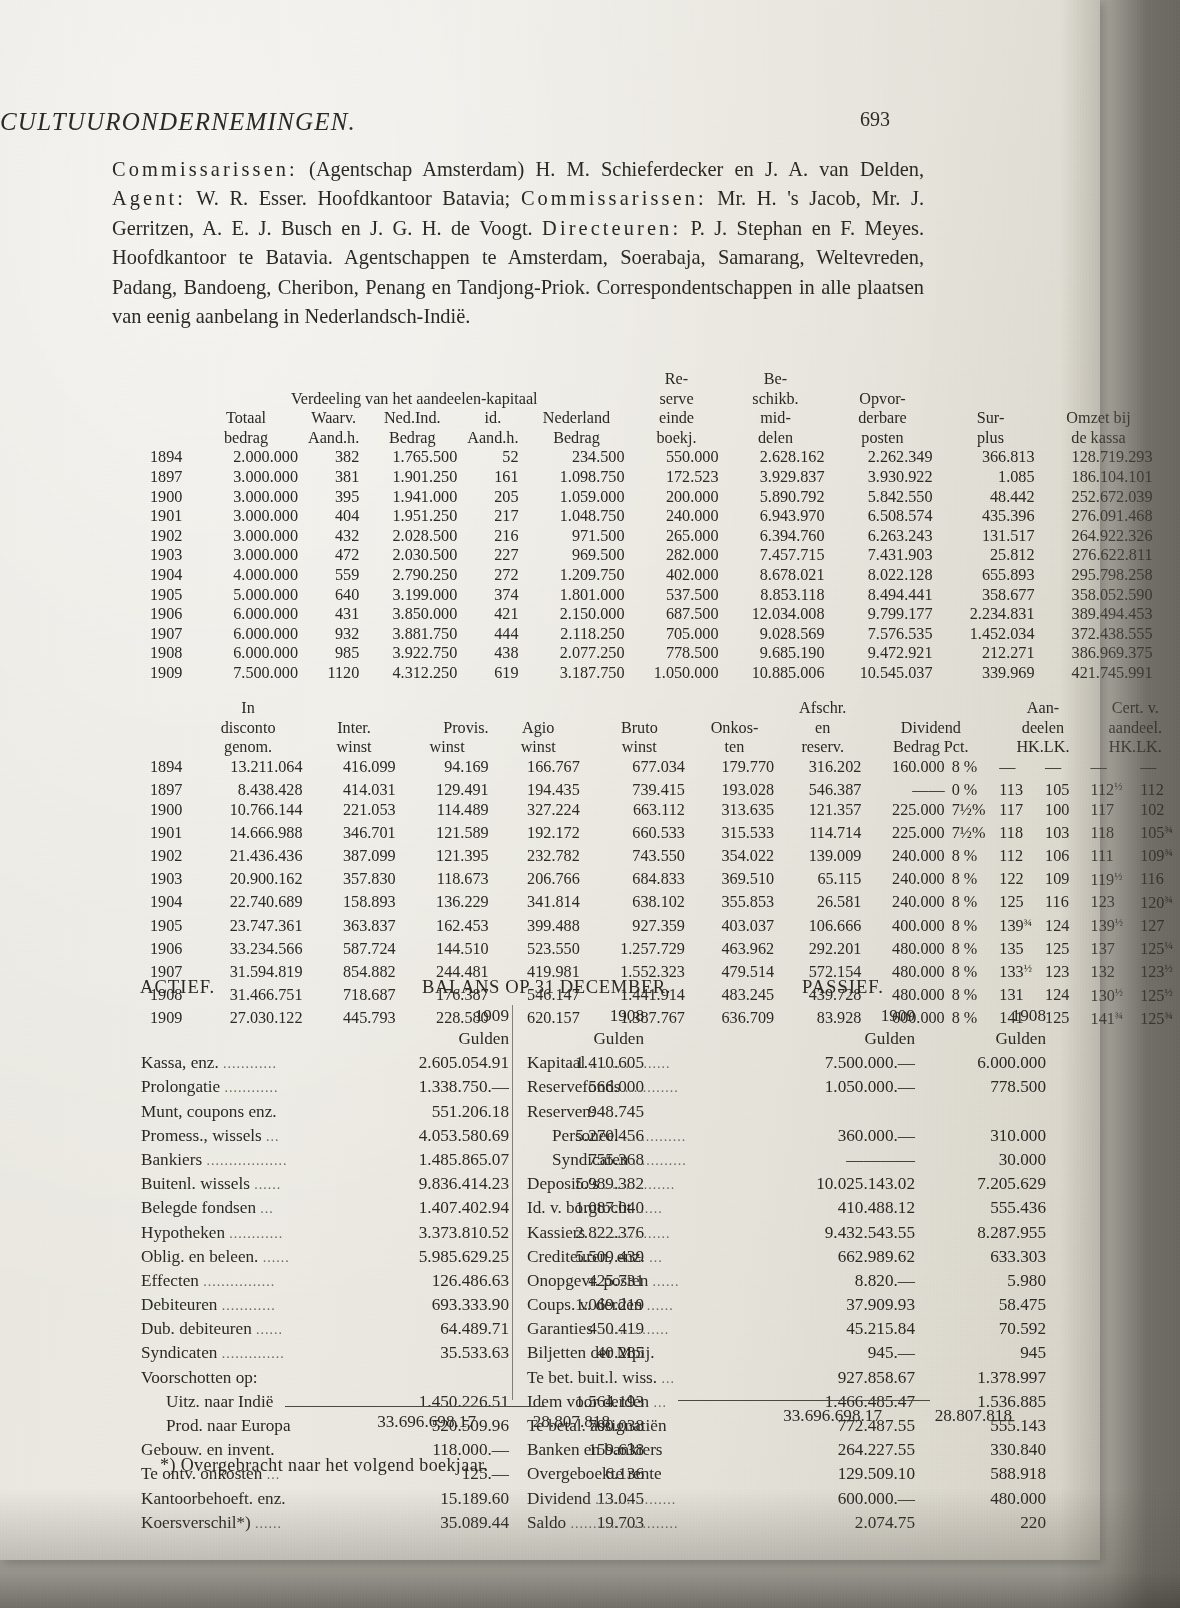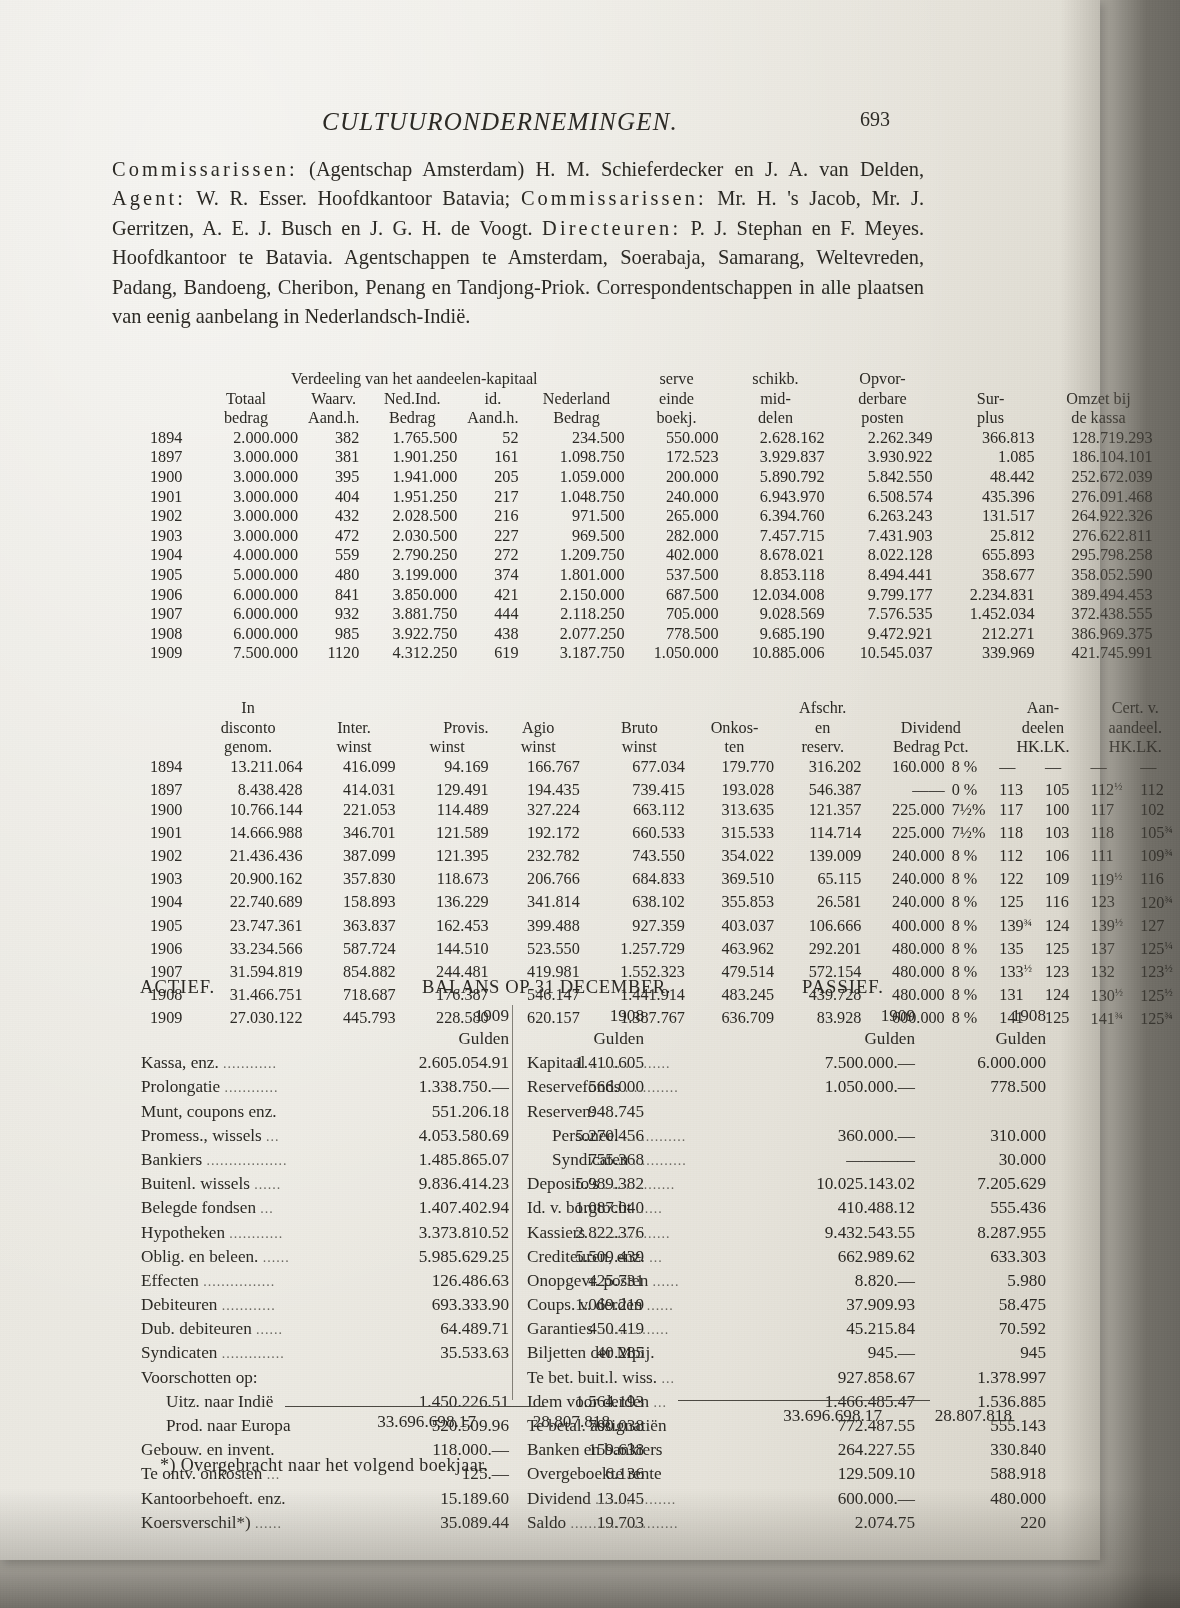--- a/index.html
+++ b/index.html
@@ -36,21 +36,21 @@
     position:absolute; left:0; top:0; width:1180px; height:1608px;
     opacity:0.16; pointer-events:none;
     background-image:
       repeating-linear-gradient(0deg, rgba(0,0,0,0.05) 0 1px, rgba(255,255,255,0.05) 1px 2px),
       repeating-linear-gradient(90deg, rgba(0,0,0,0.04) 0 1px, rgba(255,255,255,0.04) 1px 3px);
   }
 
   
   #runhead {
     position:absolute; left:0; top:108px; width:1000px;
-    text-align:center;
+    text-align:left;
   }
   #runhead .title {
     font-family:"Liberation Serif", serif;
     font-style:italic;
     font-size:25px;
     letter-spacing:1.2px;
     color:#2b2924;
   }
   #folio {
     position:absolute; left:860px; top:108px;
@@ -176,20 +176,33 @@
   <span class="title">CULTUURONDERNEMINGEN.</span>
 </div>
 <div id="folio">693</div>
 
 <div id="intro">
   <span><span class="sp">Commissarissen:</span> (Agentschap Amsterdam) H. M. Schieferdecker en J. A. van Delden, <span class="sp">Agent:</span> W. R. Esser. Hoofdkantoor Batavia; <span class="sp">Commissarissen:</span> Mr. H. 's Jacob, Mr. J. Gerritzen, A. E. J. Busch en J. G. H. de Voogt. <span class="sp">Directeuren:</span> P. J. Stephan en F. Meyes. Hoofdkantoor te Batavia. Agentschappen te Amsterdam, Soerabaja, Samarang, Weltevreden, Padang, Bandoeng, Cheribon, Penang en Tandjong-Priok. Correspondentschappen in alle plaatsen van eenig aanbelang in Nederlandsch-Indië.</span>
 </div>
 
 <table class="data" id="t1">
   <tbody>
+    <tr class="hd">
+      <td class="c-year"></td>
+        <td class="c-tot"></td>
+        <td class="c-aa"></td>
+      <td class="c-bed"></td>
+        <td class="c-aa2"></td>
+        <td class="c-bed2"></td>
+      <td class="c-res" style="text-align:center">Re-</td>
+      <td class="c-mid" style="text-align:center">Be-</td>
+      <td class="c-opv"></td>
+        <td class="c-sur"></td>
+        <td class="c-omz"></td>
+    </tr>
     <tr class="hd">
       <td class="c-year"></td>
       <td colspan="5" style="text-align:center">Verdeeling van het aandeelen-kapitaal</td>
       <td class="c-res" style="text-align:center">serve</td>
       <td class="c-mid" style="text-align:center">schikb.</td>
       <td class="c-opv" style="text-align:center">Opvor-</td>
       <td class="c-sur"></td>
         <td class="c-omz"></td>
     </tr>
     <tr class="hd">
@@ -307,34 +320,34 @@
         <td class="c-bed2">1.209.750</td>
         <td class="c-res">402.000</td>
         <td class="c-mid">8.678.021</td>
         <td class="c-opv">8.022.128</td>
         <td class="c-sur">655.893</td>
         <td class="c-omz">295.798.258</td>
       </tr>
       <tr>
         <td class="c-year">1905</td>
         <td class="c-tot">5.000.000</td>
-        <td class="c-aa">480</td>
+        <td class="c-aa">640</td>
         <td class="c-bed">3.199.000</td>
         <td class="c-aa2">374</td>
         <td class="c-bed2">1.801.000</td>
         <td class="c-res">537.500</td>
         <td class="c-mid">8.853.118</td>
         <td class="c-opv">8.494.441</td>
         <td class="c-sur">358.677</td>
         <td class="c-omz">358.052.590</td>
       </tr>
       <tr>
         <td class="c-year">1906</td>
         <td class="c-tot">6.000.000</td>
-        <td class="c-aa">841</td>
+        <td class="c-aa">431</td>
         <td class="c-bed">3.850.000</td>
         <td class="c-aa2">421</td>
         <td class="c-bed2">2.150.000</td>
         <td class="c-res">687.500</td>
         <td class="c-mid">12.034.008</td>
         <td class="c-opv">9.799.177</td>
         <td class="c-sur">2.234.831</td>
         <td class="c-omz">389.494.453</td>
       </tr>
       <tr>

